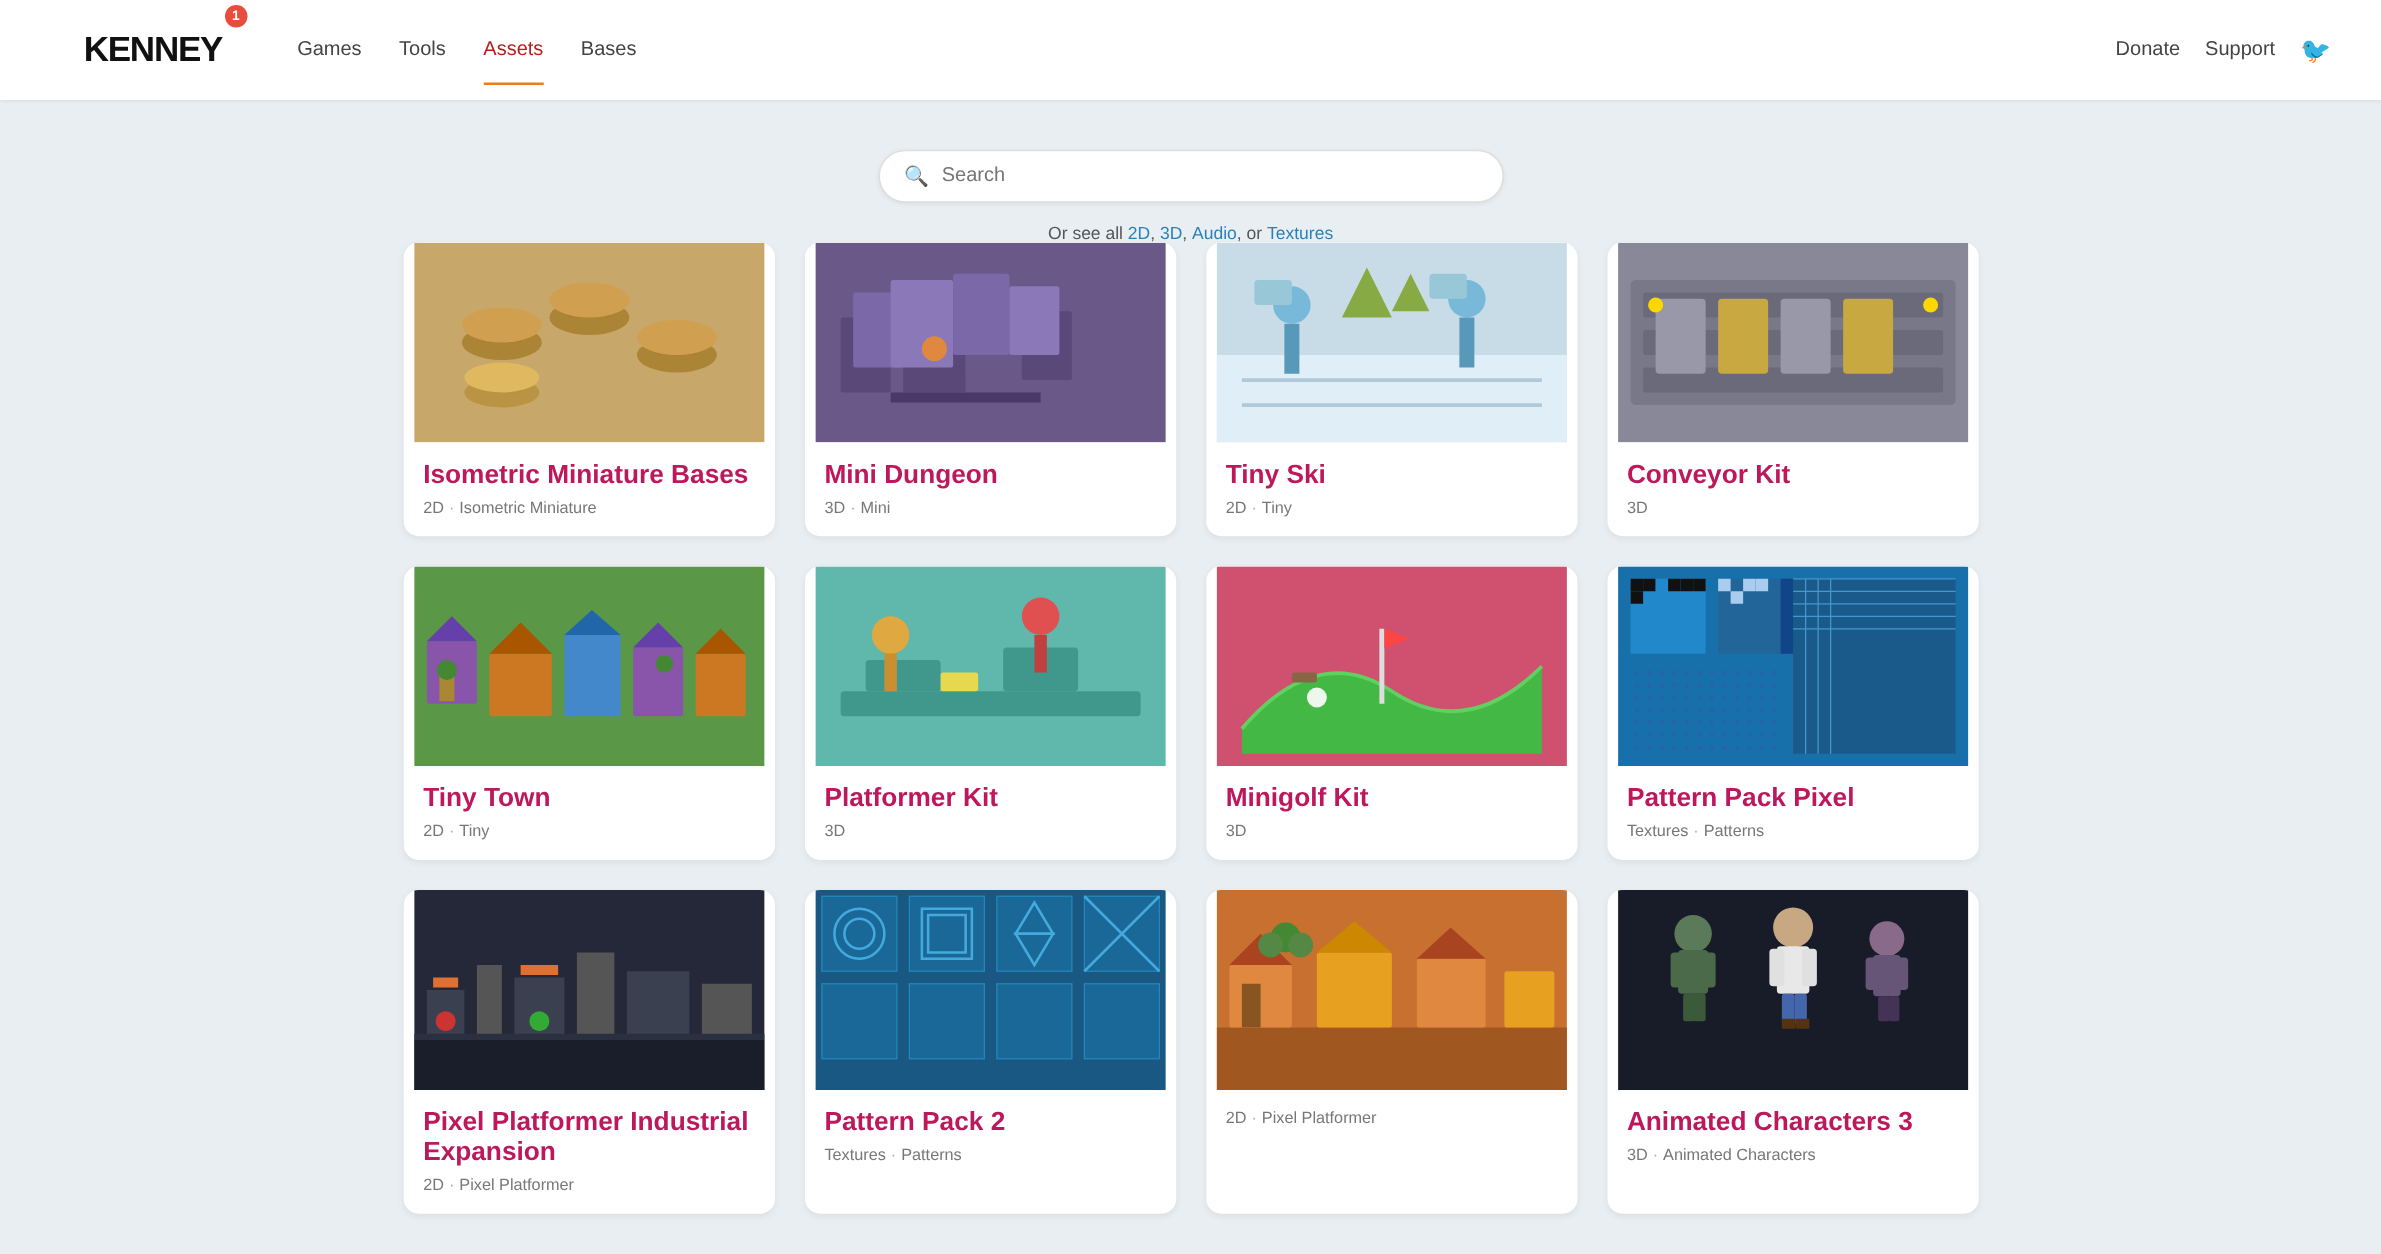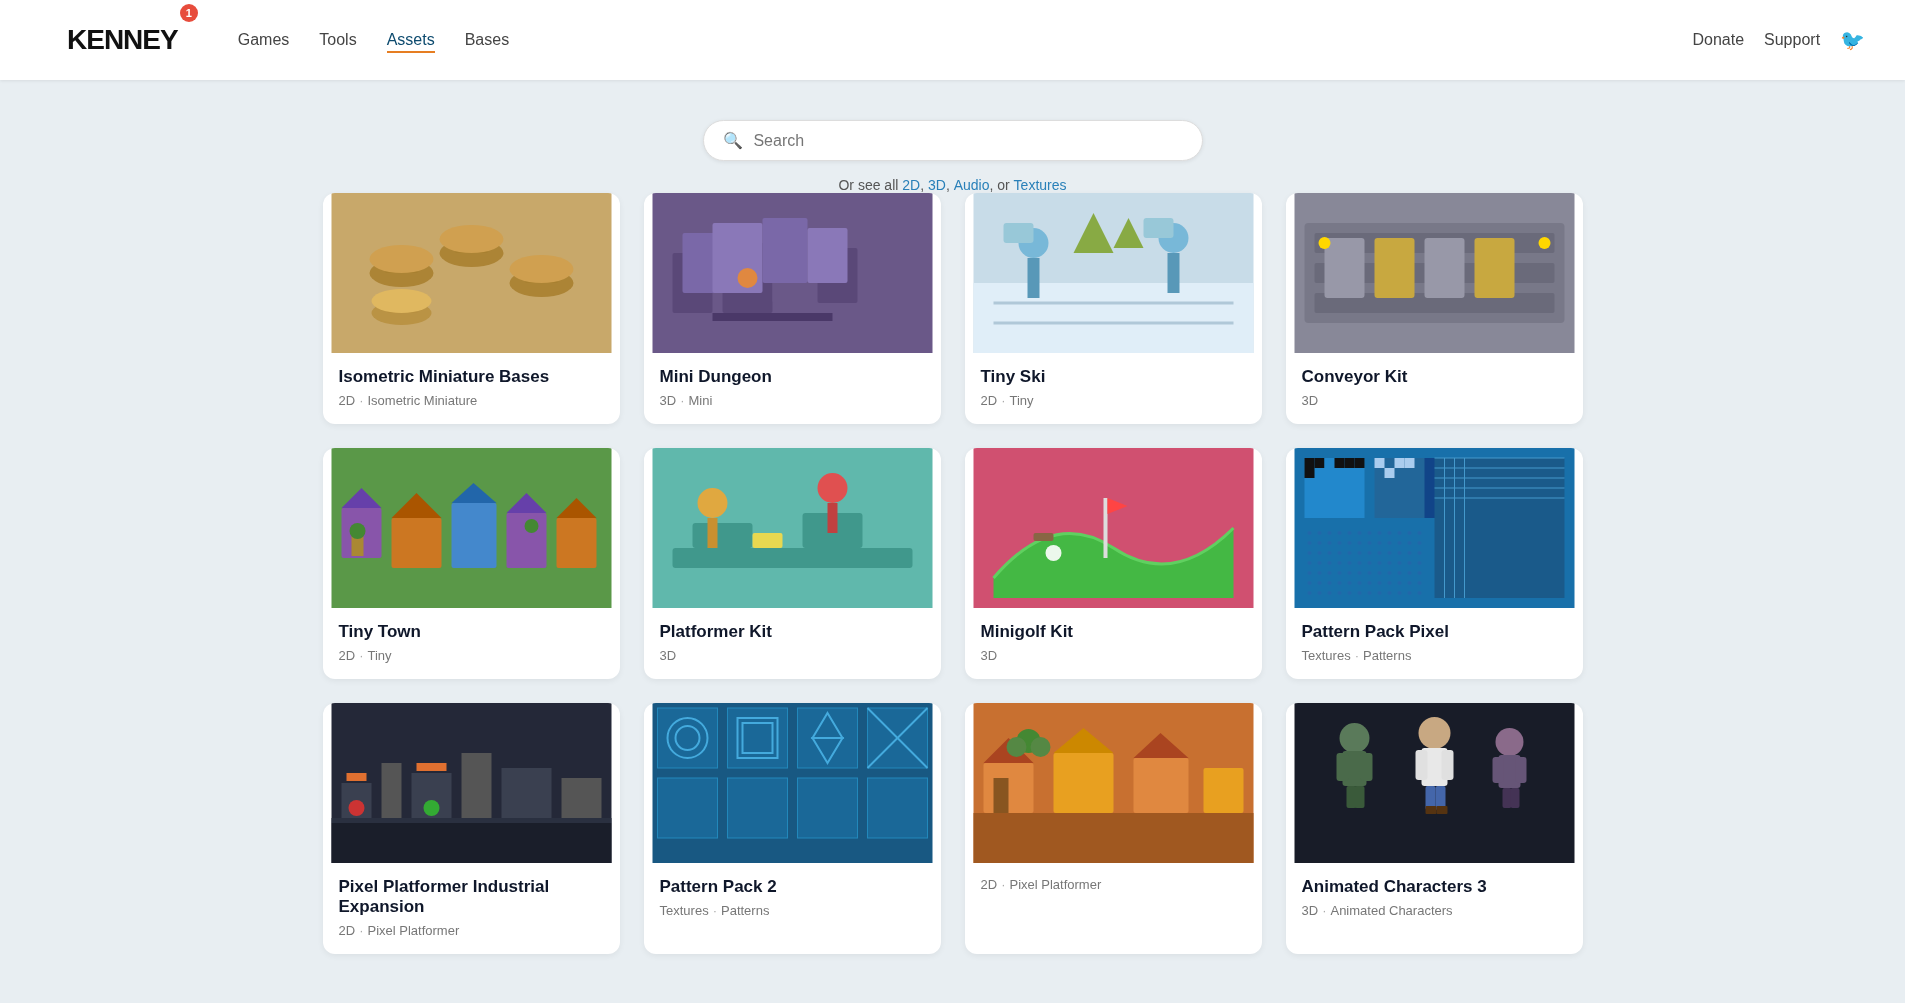--- a/index.html
+++ b/index.html
@@ -50,23 +50,23 @@
       list-style: none;
       flex: 1;
     }
     .nav-links a {
       text-decoration: none;
       color: #444;
       font-size: 16px;
       font-weight: 500;
     }
     .nav-links a.active {
-      color: #0c4a6e;
+      color: #b91c1c;
       border-bottom: 2px solid #e67e22;
-      padding-bottom: 3px;
+      padding-bottom: 18px;
     }
     .nav-right {
       display: flex;
       align-items: center;
       gap: 20px;
     }
     .nav-right a {
       text-decoration: none;
       color: #444;
       font-size: 16px;
@@ -146,23 +146,23 @@
       display: flex;
       align-items: center;
       justify-content: center;
       overflow: hidden;
       position: relative;
     }
     .asset-card-info {
       padding: 14px 16px 16px;
     }
     .asset-card-title {
-      font-size: 17px;
+      font-size: 21px;
       font-weight: 700;
-      color: #0f172a;
+      color: #be185d;
       margin-bottom: 6px;
     }
     .asset-card-tags {
       font-size: 13px;
       color: #777;
       display: flex;
       gap: 4px;
       align-items: center;
     }
     .tag-dot {

